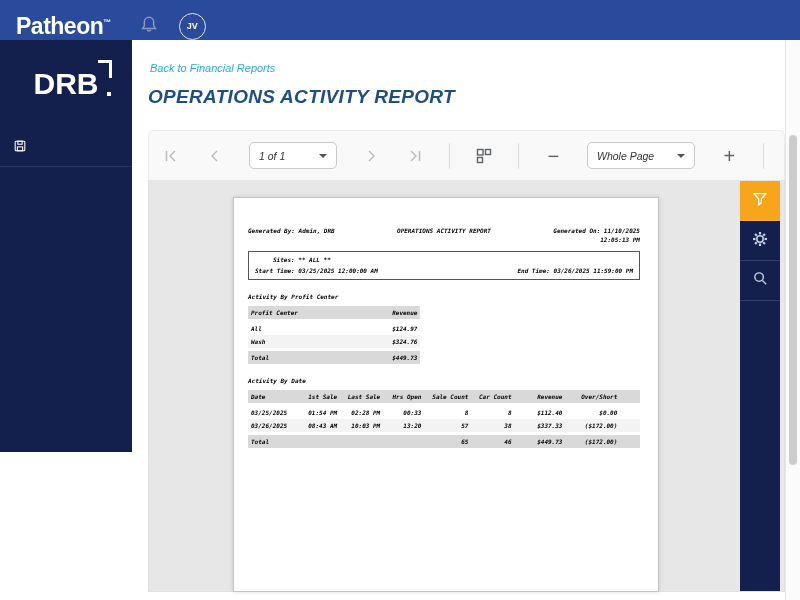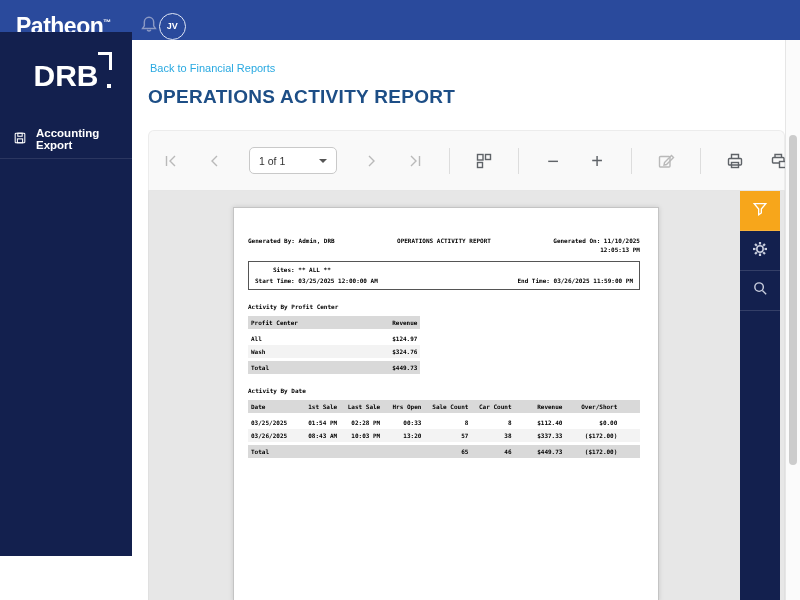--- a/index.html
+++ b/index.html
@@ -8,43 +8,43 @@
 
   
   .topnav { position:absolute; left:0; top:0; width:800px; height:40px; background:#2a4a9c;
             display:flex; align-items:center; padding:12px 26px 0 16px; }
   .brand { color:#fff; font-weight:bold; font-size:23px; letter-spacing:-0.5px; position:relative; }
   .brand sup { font-size:8px; font-weight:bold; vertical-align:super; }
   .navitems { margin-left:auto; display:flex; align-items:center; gap:32px; }
   .navitem { font-size:11px; font-weight:bold; letter-spacing:0.8px; color:#8b99c4; cursor:pointer; }
   .navitem.active { color:#f5a623; }
   .bellwrap { margin-left:28px; display:flex; align-items:center; cursor:pointer; }
-  .avatar { width:27px; height:27px; border-radius:50%; border:1.5px solid #dfe6f5;
+  .avatar { margin-left:20px; width:27px; height:27px; border-radius:50%; border:1.5px solid #dfe6f5;
             display:flex; align-items:center; justify-content:center; color:#fff; font-size:9px; font-weight:bold; cursor:pointer; }
 
   
-  .sidebar { position:absolute; left:0; top:32px; width:132px; height:524px; background:#13204e; }
+  .sidebar { position:absolute; left:0; top:40px; width:132px; height:412px; background:#13204e; }
   .logo-wrap { height:88px; display:flex; align-items:center; justify-content:center; }
   .drb { position:relative; color:#fff; font-weight:bold; font-size:30px; letter-spacing:0px; font-family:"Liberation Sans",sans-serif; }
   .drb .bracket { position:absolute; right:-13px; top:-7px; width:14px; height:18px;
                   border-top:3.5px solid #fff; border-right:3.5px solid #fff; }
   .drb .dot { position:absolute; right:-12px; bottom:5px; width:4px; height:4px; background:#fff; }
   .side-item { height:39px; display:flex; align-items:center; gap:9px; padding-left:13px;
                color:#fff; font-size:11.5px; font-weight:bold; cursor:pointer;
                border-bottom:1px solid rgba(255,255,255,0.10); }
   .side-item.active { background:#f7a61b; color:#13204e; border-bottom:none; }
 
   
-  .content { position:absolute; left:132px; top:40px; width:668px; height:560px; background:#fff; }
+  .content { position:absolute; left:132px; top:40px; width:668px; height:560px; background:#fff;font-style:italic; }
   .back-link { position:absolute; left:18px; top:22px; font-size:11px; color:#29a9e1; cursor:pointer; }
   .page-title { position:absolute; left:16px; top:46px; font-size:19px; font-weight:bold; color:#1d4e86; letter-spacing:0.3px; }
 
   
   .viewer { position:absolute; left:16px; top:90px; width:637px; height:460px; }
-  .toolbar { height:60px; background:#f9f9f9; border:1px solid #ececec; border-bottom:none; border-radius:6px 6px 0 0;
+  .toolbar { height:50px; background:#f9f9f9; border:1px solid #ececec; border-bottom:none; border-radius:6px 6px 0 0;
              display:flex; align-items:center; gap:24px; padding:0 12px; }
   .tb-btn { width:20px; height:20px; display:flex; align-items:center; justify-content:center; cursor:pointer; flex:0 0 auto; }
   .tb-btn svg { stroke:#5f6368; fill:none; stroke-width:1.4; }
   .tb-btn.dim svg { stroke:#b9b9b9; }
   .tb-sep { width:1px; height:26px; background:#ddd; flex:0 0 auto; }
   .tb-text { font-size:20px; color:#5f6368; font-weight:normal; line-height:18px; cursor:pointer; }
   .dropdown { height:27px; background:#fff; border:1px solid #c9c9c9; border-radius:5px;
               display:flex; align-items:center; padding:0 9px; font-size:10.5px; color:#333; cursor:pointer; flex:0 0 auto; }
   .dropdown .caret { margin-left:auto; width:0; height:0; border-left:4px solid transparent;
                      border-right:4px solid transparent; border-top:4.5px solid #555; }
@@ -107,21 +107,20 @@
       <div class="drb"><span>DRB</span><span class="bracket"></span><span class="dot"></span></div>
     </div>
     <div class="side-item">
       <span>
         <svg width="14" height="14" viewBox="0 0 16 16" fill="none" stroke="#fff" stroke-width="1.2">
           <rect x="2.5" y="2.5" width="11" height="11" rx="1"></rect>
           <rect x="5.5" y="2.5" width="5" height="3.5"></rect>
           <rect x="5" y="9" width="6" height="4.5"></rect>
         </svg>
       </span>
-      <span>Accounting Export</span>
     </div>
   </aside>
 
   <main class="content">
     <a class="back-link">Back to Financial Reports</a>
     <h1 class="page-title">OPERATIONS ACTIVITY REPORT</h1>
 
     <div class="viewer">
 
       <div class="toolbar">
@@ -154,20 +153,24 @@
         <span class="tb-sep"></span>
         <span class="tb-btn">
           <svg width="18" height="18" viewBox="0 0 18 18">
               <rect x="2.5" y="2.5" width="5.5" height="5.5"></rect>
               <rect x="10.5" y="2.5" width="5" height="5"></rect>
               <rect x="2.5" y="10.5" width="5" height="5"></rect>
             </svg>
         </span>
         <span class="tb-sep"></span>
         <span class="tb-btn tb-text">−</span>
+        <div class="dropdown dd-zoom">
+          <span>Whole Page</span>
+          <span class="caret"></span>
+        </div>
         <span class="tb-btn tb-text">+</span>
         <span class="tb-sep"></span>
         <span class="tb-btn dim">
           <svg width="18" height="18" viewBox="0 0 18 18">
               <rect x="2.5" y="4.5" width="10.5" height="10.5" rx="1"></rect>
               <path d="M7.5 10.5 L14.5 3.5 L16.5 5.5 L9.5 12.5 L7 13 Z"></path>
             </svg>
         </span>
         <span class="tb-sep"></span>
         <span class="tb-btn">

